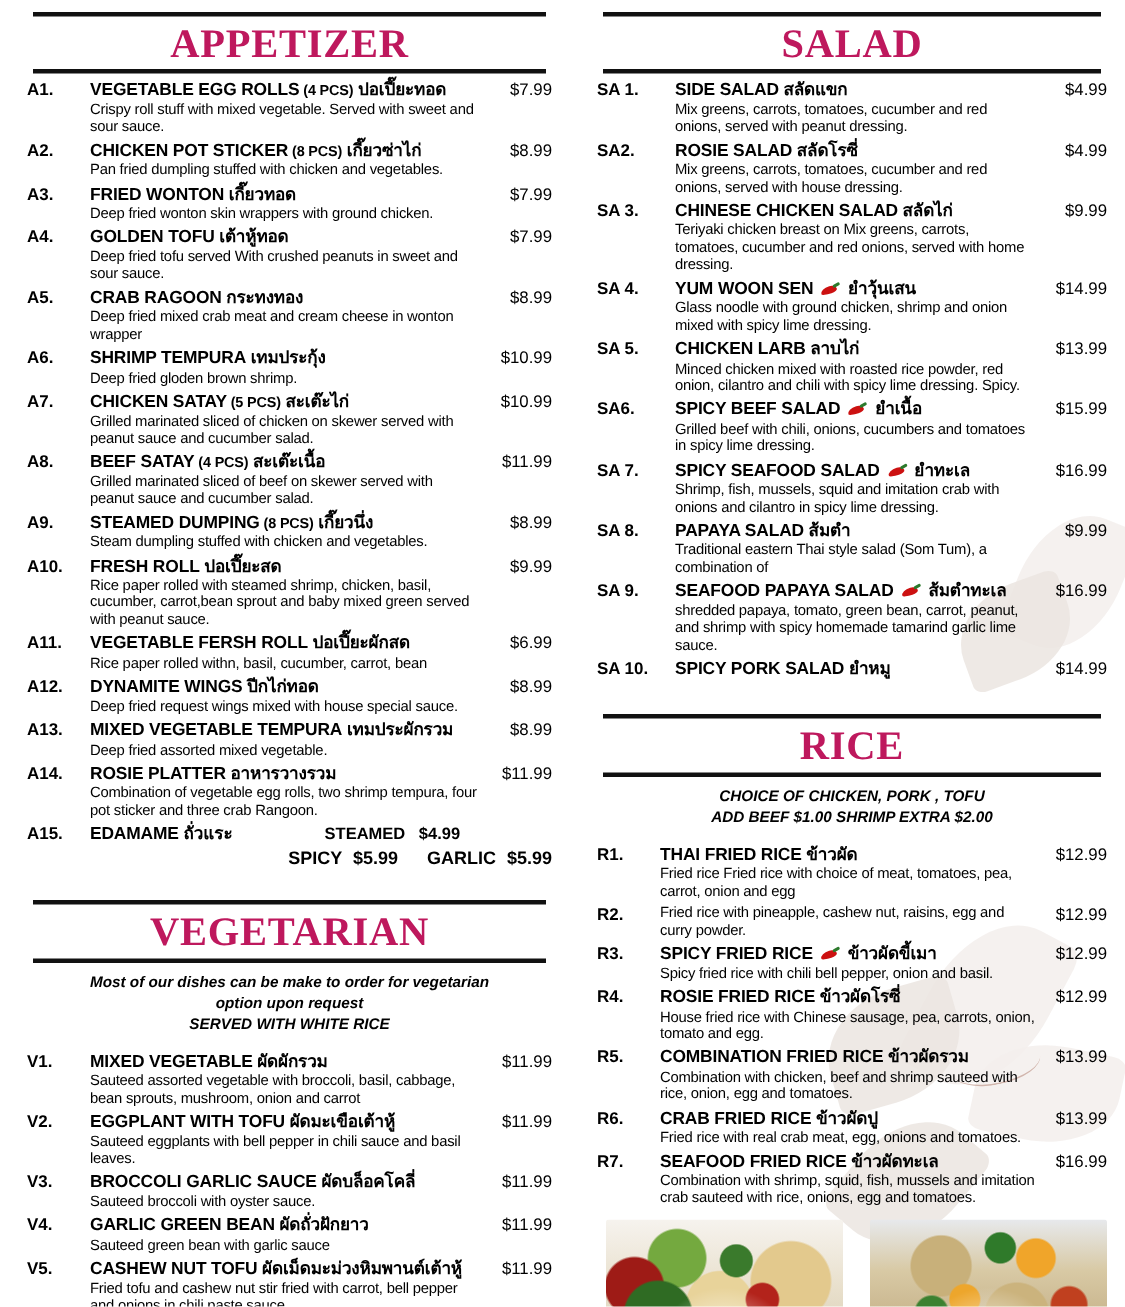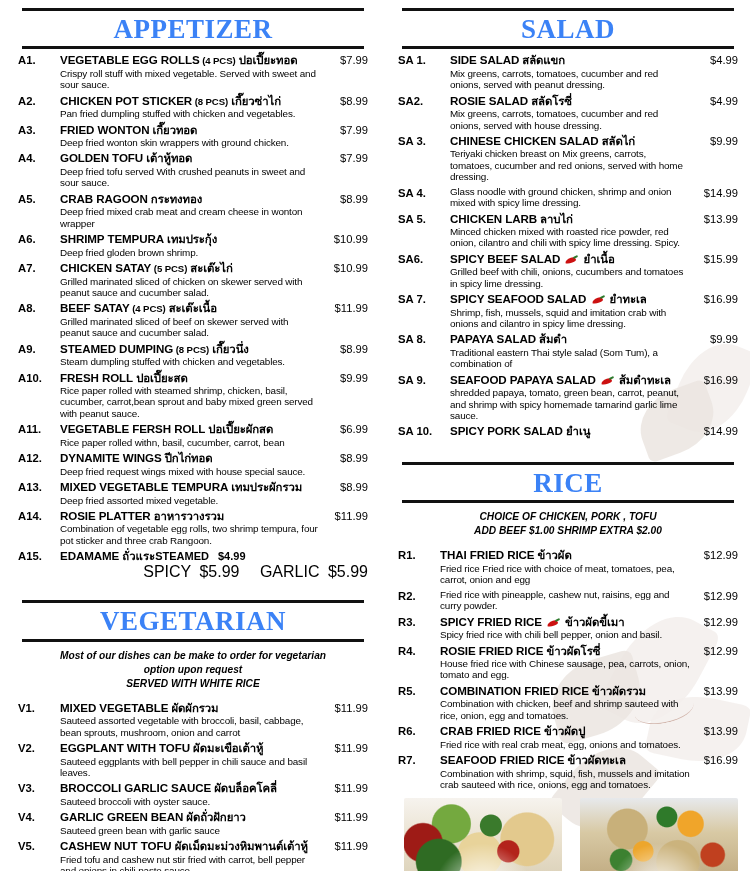--- a/index.html
+++ b/index.html
@@ -59,21 +59,21 @@
     border-top: 3px solid #111;
     margin: 0 4px;
   }
   .rule-bot {
     border-top: 3px solid #111;
     margin: 0 4px;
   }
   .section-title {
     font-family: "Liberation Serif", serif;
     font-weight: bold;
-    color: #3b82f6;
+    color: #be185d;
     font-size: 27px;
     letter-spacing: .5px;
     text-align: center;
     padding: 4px 0 3px 0;
     line-height: 1.05;
   }
 
   
   .note {
     text-align: center;
@@ -154,29 +154,29 @@
     position: absolute;
     right: 0px; top: 0px;
     width: 5px; height: 2px;
     background: #2c7a2c;
     border-radius: 2px;
     transform: rotate(-28deg);
   }
 
   
   .opt-line1 {
-    text-align: left;
+    text-align: center;
     font-weight: bold;
     font-size: 11px;
     line-height: 14px;
   }
   .opt-line2 {
     text-align: right;
-    font-weight: normal;
-    font-size: 16px;
+    font-weight: bold;
+    font-size: 12px;
     line-height: 14px;
     margin-top: 2px;
     padding-right: 0px;
   }
   .opt-line2 span { margin-left: 16px; }
   .edamame-opts { flex: 1 1 auto; }
 
   
   .photos {
     display: flex;
@@ -468,20 +468,21 @@
           <div class="code wide">SA 3.</div>
           <div class="body">
             <div class="name"><span>CHINESE CHICKEN SALAD</span><span class="thai"> สลัดไก่</span></div>
             <div class="desc">Teriyaki chicken breast on Mix greens, carrots, tomatoes, cucumber and red onions, served with home dressing.</div>
           </div>
           <div class="price">$9.99</div>
         </div>
         <div class="row">
           <div class="code wide">SA 4.</div>
           <div class="body">
+            <div class="name"><span>YUM WOON SEN</span> <span class="chili"></span><span class="thai"> ยำวุ้นเสน</span></div>
             <div class="desc">Glass noodle with ground chicken, shrimp and onion mixed with spicy lime dressing.</div>
           </div>
           <div class="price">$14.99</div>
         </div>
         <div class="row">
           <div class="code wide">SA 5.</div>
           <div class="body">
             <div class="name"><span>CHICKEN LARB</span><span class="thai"> ลาบไก่</span></div>
             <div class="desc">Minced chicken mixed with roasted rice powder, red onion, cilantro and chili with spicy lime dressing. Spicy.</div>
           </div>
@@ -515,21 +516,21 @@
           <div class="code wide">SA 9.</div>
           <div class="body">
             <div class="name"><span>SEAFOOD PAPAYA SALAD</span> <span class="chili"></span><span class="thai"> ส้มตำทะเล</span></div>
             <div class="desc">shredded papaya, tomato, green bean, carrot, peanut, and shrimp with spicy homemade tamarind garlic lime sauce.</div>
           </div>
           <div class="price">$16.99</div>
         </div>
         <div class="row">
           <div class="code wide">SA 10.</div>
           <div class="body">
-            <div class="name"><span>SPICY PORK SALAD</span><span class="thai"> ยำเนู</span></div>
+            <div class="name"><span>SPICY PORK SALAD</span><span class="thai"> ยำหมู</span></div>
           </div>
           <div class="price">$14.99</div>
         </div>
       </div>
 
     <div class="sep-gap" style="height:12px;"></div>
 
     <div class="section-head">
       <div class="rule-top"></div>
       <div class="section-title">RICE</div>

